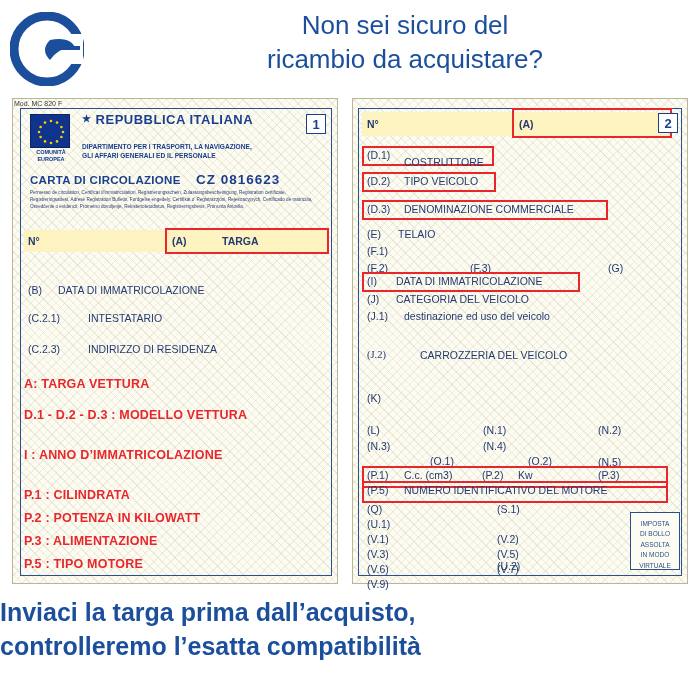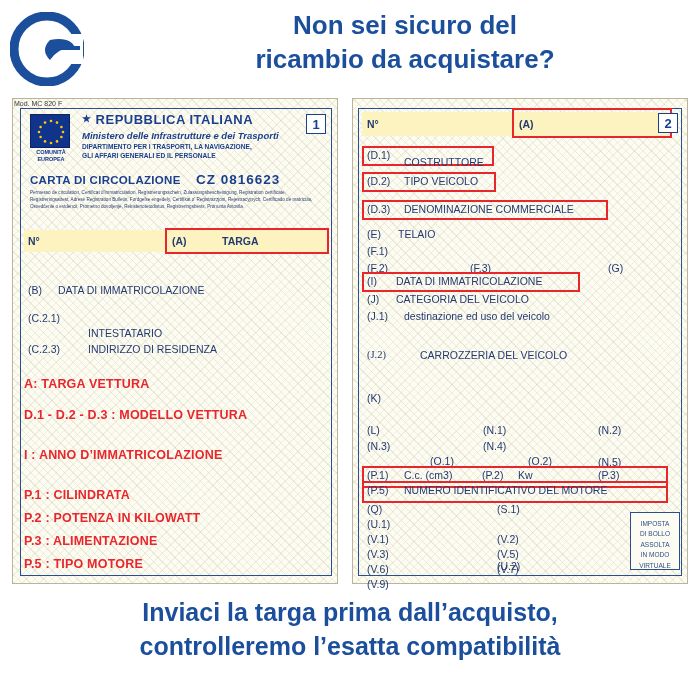--- a/index.html
+++ b/index.html
@@ -7,21 +7,21 @@
   body {
     width:700px; height:700px; background:#ffffff;
     font-family:"Liberation Sans", sans-serif;
     position:relative; overflow:hidden;
   }
   
   .header { position:absolute; left:0; top:0; width:700px; height:96px; }
   .logo { position:absolute; left:10px; top:12px; width:74px; height:74px; }
   .headline {
     position:absolute; left:120px; top:8px; width:570px;
-    text-align:center; color:#1b4f9c; font-weight:bold; font-size:26px;
+    text-align:center; color:#1b4f9c; font-weight:normal; font-size:26px;
     line-height:1.32;
   }
   
   .panel {
     position:absolute; background:#fdfcf2;
     border:1px solid #b9b49a;
   }
   .panel-left  { left:12px;  top:98px; width:326px; height:486px; padding:6px 8px; }
   .panel-right { left:352px; top:98px; width:336px; height:486px; padding:6px 8px; }
 
@@ -96,21 +96,21 @@
     position:absolute; color:#e8262b; font-weight:bold; font-size:12.5px;
     letter-spacing:.2px;
   }
   .stamp {
     position:absolute; left:630px; top:512px; width:50px; height:58px;
     border:1px solid #2b4e8e; background:#fdfcf2; color:#2b4e8e;
     font-size:6.5px; line-height:1.6; text-align:center; padding-top:6px;
   }
   
   .footer {
-    position:absolute; left:0; top:596px; width:700px; text-align:center;
+    position:absolute; left:0; top:596px; width:700px; text-align:left;
     color:#1b4f9c; font-weight:bold; font-size:25px; line-height:1.35;
   }
 </style>
 </head>
 <body>
 
 <div class="header">
   <div class="logo">
     <svg width="74" height="74" viewBox="0 0 74 74">
       <circle cx="37" cy="37" r="33" fill="none" stroke="#1b4f9c" stroke-width="9"></circle>
@@ -151,21 +151,20 @@
     </svg>
   </div>
   <div class="eu-caption">
     <span>COMUNITÀ</span><br>
     <span>EUROPEA</span>
   </div>
   <div class="rep-title">
     <span class="rep-star">★</span>
     <span>REPUBBLICA ITALIANA</span>
   </div>
-  <div class="min-title">Ministero delle Infrastrutture e dei Trasporti</div>
   <div class="min-sub">
     <span>DIPARTIMENTO PER I TRASPORTI, LA NAVIGAZIONE,</span><br>
     <span>GLI AFFARI GENERALI ED IL PERSONALE</span>
   </div>
 </div>
 <div class="num-box" style="left:306px; top:114px;">1</div>
 
 <div class="carta-title">CARTA DI CIRCOLAZIONE</div>
 <div class="carta-code">CZ 0816623</div>
 <div class="microtext">Permesso de circulation, Certificat d’immatriculation, Registrierungsschein, Zulassungsbescheinigung, Registration certificate, Registreringsattest, Adresé Registration Bulletin, Fordgelse engedely, Certifikat o’ Registrazzjoni, Rejestracyjnych, Certificado de matricula, Osvedčenie o evidencii, Prometno dovoljenje, Rekisteriotetodistus, Registreringsbevis, Pronunta Avtovila.</div>
@@ -173,21 +172,21 @@
 <div class="yellowfill" style="left:24px; top:230px; width:304px; height:22px;"></div>
 <div class="fld fld-b" style="left:28px; top:235px;">N°</div>
 <div class="redbox" style="left:165px; top:228px; width:164px; height:26px;"></div>
 <div class="fld fld-b" style="left:172px; top:235px;">(A)</div>
 <div class="fld fld-b" style="left:222px; top:235px;">TARGA</div>
 
 <div class="fld" style="left:28px; top:284px;">(B)</div>
 <div class="fld" style="left:58px; top:284px;">DATA DI IMMATRICOLAZIONE</div>
 
 <div class="fld" style="left:28px; top:312px;">(C.2.1)</div>
-<div class="fld" style="left:88px; top:327px;text-align:right;">INTESTATARIO</div>
+<div class="fld" style="left:88px; top:312px;text-align:right;">INTESTATARIO</div>
 
 <div class="fld" style="left:28px; top:343px;">(C.2.3)</div>
 <div class="fld" style="left:88px; top:343px;">INDIRIZZO DI RESIDENZA</div>
 
 <div class="redtext" style="left:24px; top:377px;">A: TARGA VETTURA</div>
 <div class="redtext" style="left:24px; top:408px;">D.1 - D.2 - D.3 : MODELLO VETTURA</div>
 <div class="redtext" style="left:24px; top:448px;">I : ANNO D’IMMATRICOLAZIONE</div>
 <div class="redtext" style="left:24px; top:488px;">P.1 : CILINDRATA</div>
 <div class="redtext" style="left:24px; top:511px;">P.2 : POTENZA IN KILOWATT</div>
 <div class="redtext" style="left:24px; top:534px;">P.3 : ALIMENTAZIONE</div>

